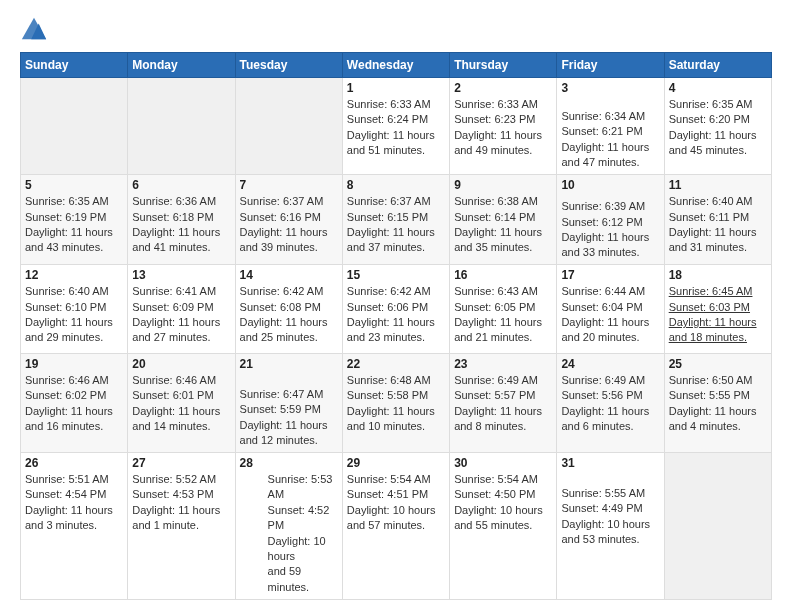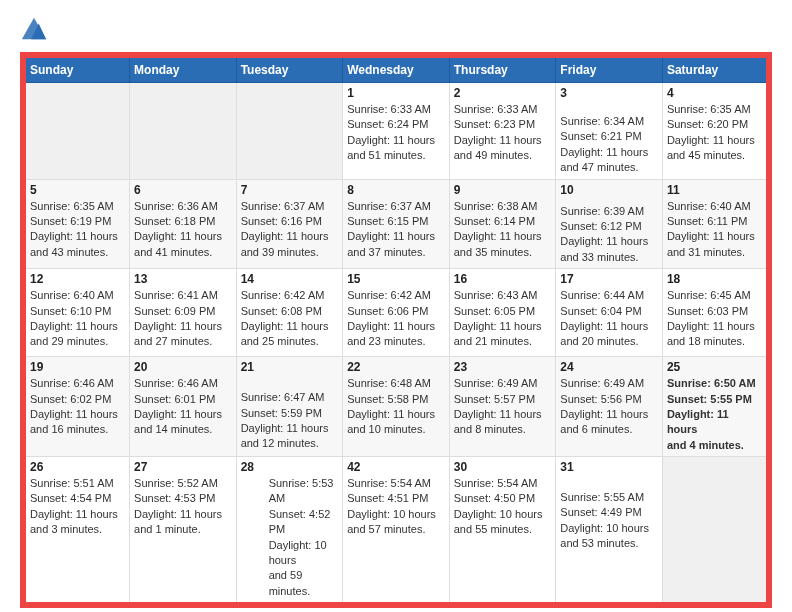--- a/index.html
+++ b/index.html
@@ -46,21 +46,21 @@
       font-size: 32px;
       font-weight: normal;
       color: #222;
     }
     .subtitle {
       font-size: 14px;
       color: #444;
     }
     .calendar {
       flex: 1;
-      border: 6px solid #ef4444;
+      border: 1px solid #ef4444;
       border-collapse: collapse;
       width: 100%;
       table-layout: fixed;
     }
     .calendar th {
       background: #2a6db5;
       color: #fff;
       font-size: 12px;
       font-weight: bold;
       padding: 5px 4px;
@@ -256,21 +256,21 @@
           </td>
           <td>
             <span class="day-num">17</span>
             <div class="day-info" style="white-space: pre-line;">Sunrise: 6:44 AM
 Sunset: 6:04 PM
 Daylight: 11 hours
 and 20 minutes.</div>
           </td>
           <td>
             <span class="day-num">18</span>
-            <div class="day-info" style="white-space: pre-line;">Sunrise: 6:45 AM
+            <div class="day-info" style="white-space: pre-line; text-decoration: underline;">Sunrise: 6:45 AM
 Sunset: 6:03 PM
 Daylight: 11 hours
 and 18 minutes.</div>
           </td>
         </tr>
         <tr>
           <td>
             <span class="day-num">19</span>
             <div class="day-info" style="white-space: pre-line;">Sunrise: 6:46 AM
 Sunset: 6:02 PM
@@ -307,21 +307,21 @@
           </td>
           <td>
             <span class="day-num">24</span>
             <div class="day-info" style="white-space: pre-line;">Sunrise: 6:49 AM
 Sunset: 5:56 PM
 Daylight: 11 hours
 and 6 minutes.</div>
           </td>
           <td>
             <span class="day-num">25</span>
-            <div class="day-info" style="white-space: pre-line; font-weight: bold;">Sunrise: 6:50 AM
+            <div class="day-info" style="white-space: pre-line;">Sunrise: 6:50 AM
 Sunset: 5:55 PM
 Daylight: 11 hours
 and 4 minutes.</div>
           </td>
         </tr>
         <tr>
           <td>
             <span class="day-num">26</span>
             <div class="day-info" style="white-space: pre-line;">Sunrise: 5:51 AM
 Sunset: 4:54 PM
@@ -336,21 +336,21 @@
 and 1 minute.</div>
           </td>
           <td>
             <span class="day-num">28</span>
             <div class="day-info" style="white-space: pre-line; margin-left: 28px;">Sunrise: 5:53 AM
 Sunset: 4:52 PM
 Daylight: 10 hours
 and 59 minutes.</div>
           </td>
           <td>
-            <span class="day-num">42</span>
+            <span class="day-num">29</span>
             <div class="day-info" style="white-space: pre-line;">Sunrise: 5:54 AM
 Sunset: 4:51 PM
 Daylight: 10 hours
 and 57 minutes.</div>
           </td>
           <td>
             <span class="day-num">30</span>
             <div class="day-info" style="white-space: pre-line;">Sunrise: 5:54 AM
 Sunset: 4:50 PM
 Daylight: 10 hours

